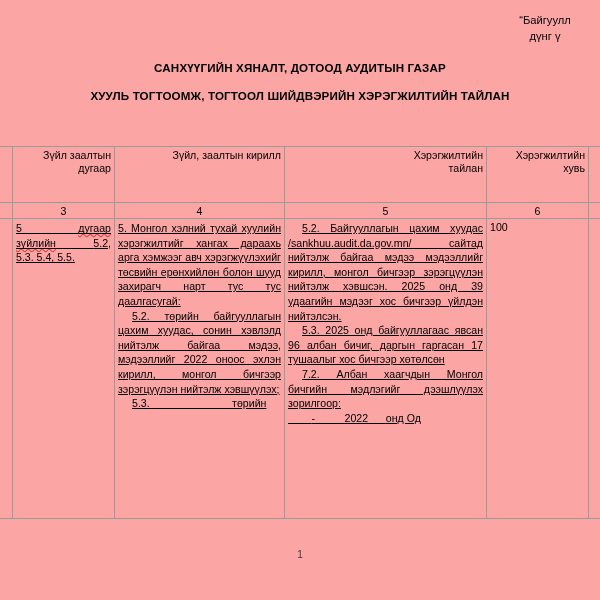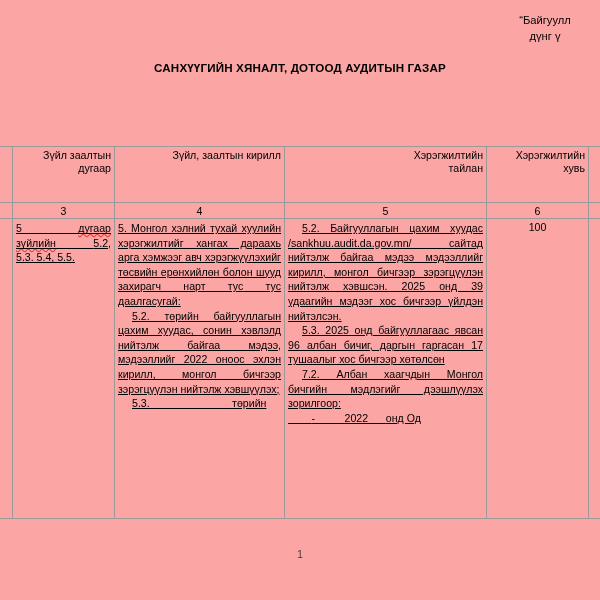--- a/index.html
+++ b/index.html
@@ -99,21 +99,21 @@
     padding-bottom: 1px;
     vertical-align: middle;
   }
 
   
   td.body-cell { height: 300px; }
   td.justify   { text-align: justify; text-justify: inter-word; line-height: 14.6px; }
   td.justify p { margin: 0; text-align: justify; text-justify: inter-word; text-decoration: underline; }
   td.justify p.indent { text-indent: 14px; }
   td.pct {
-    text-align: center;
+    text-align: left;
     vertical-align: middle;
   }
   .spell { text-decoration: underline wavy #e03a2f; text-decoration-skip-ink: none; }
   .ul { text-decoration: underline; }
 
   
   .page-number {
     position: absolute;
     top: 549px;
     left: 0;
@@ -128,20 +128,21 @@
 
 <div class="page">
 
   <div class="approval-block">
     <span class="approval-line">“Байгуулл</span>
     <span class="approval-line">дүнг ү</span>
   </div>
 
   <div class="doc-titles">
     <div class="doc-title">САНХҮҮГИЙН ХЯНАЛТ, ДОТООД АУДИТЫН ГАЗАР</div>
+    <div class="doc-title second">ХУУЛЬ ТОГТООМЖ, ТОГТООЛ ШИЙДВЭРИЙН ХЭРЭГЖИЛТИЙН ТАЙЛАН</div>
   </div>
 
   <div class="table-wrap">
     <table class="report">
       <colgroup>
         <col class="c-part">
         <col class="c3">
         <col class="c4">
         <col class="c5">
         <col class="c6">

